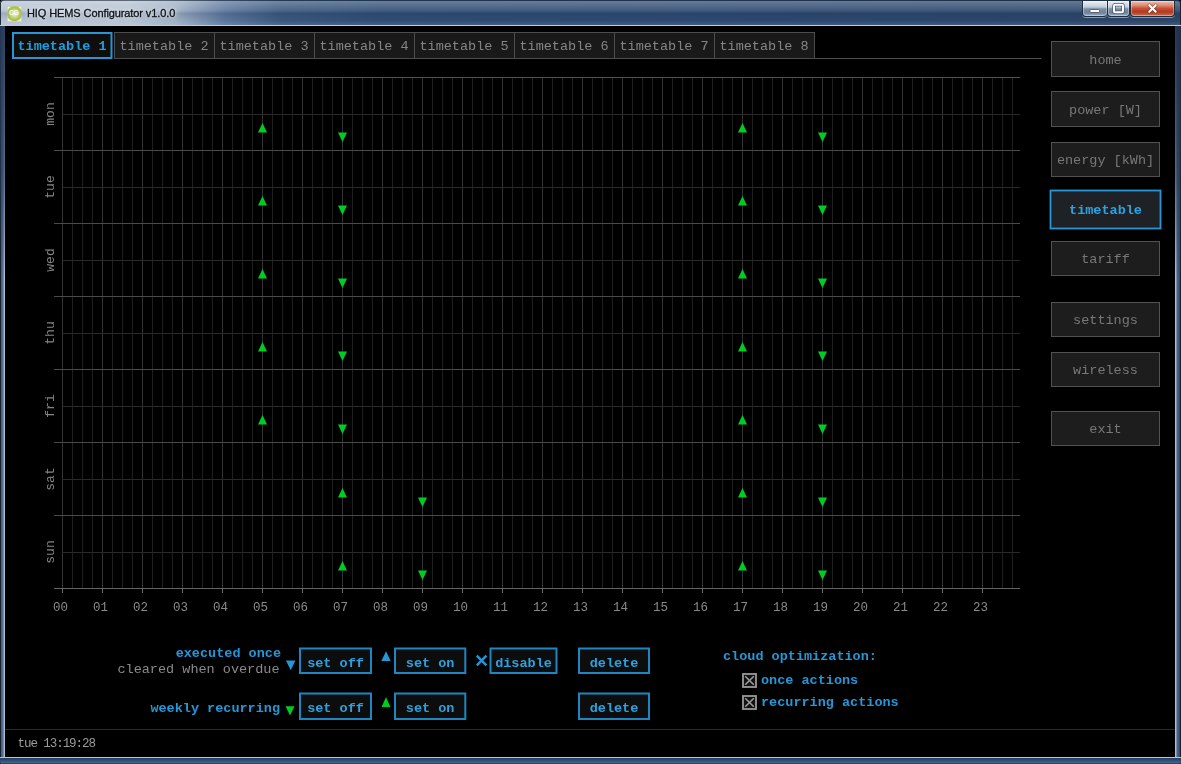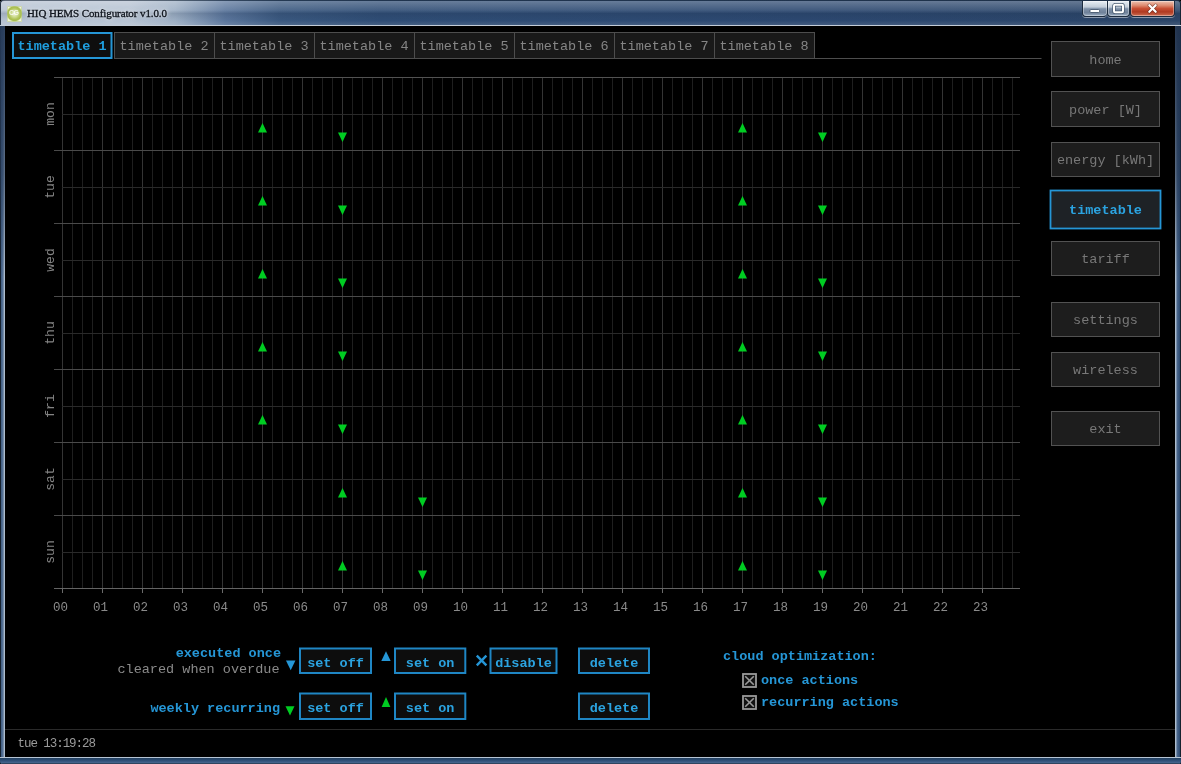--- a/index.html
+++ b/index.html
@@ -18,21 +18,21 @@
       background:linear-gradient(to right,#b6c2d2 0px,#b6c2d2 130px,#9dafc4 175px,#5b769c 225px,#3a587f 280px,#2f4d75 380px,#2c4870 800px,#2b4568 100%);
       box-shadow: inset 0 1px 0 rgba(20,32,47,.55), inset 0 -1px 0 #c2cbd6, inset 1px 0 0 rgba(20,32,47,.9), inset -1px 0 0 rgba(20,32,47,.9);
   }
   #titlebar .glass { position:absolute; inset:1px 1px 1px 1px; border-radius:3px 3px 0 0;
       background:linear-gradient(180deg, rgba(255,255,255,.28) 0%, rgba(255,255,255,.10) 38%, rgba(25,40,65,.14) 52%, rgba(0,0,0,0) 82%, rgba(255,255,255,.10) 100%); }
   #icon { position:absolute; left:7px; top:5.5px; width:15px; height:16px; border-radius:1px;
       background: radial-gradient(circle at 50% 48%, #f2f6e4 0%, #cfdd96 28%, #aec255 52%, #a8bd50 62%, #dde8b4 70%, #f0f4e0 76%, #edf2dc 100%);
       box-shadow: inset 0 0 0 1px rgba(170,190,120,.5); }
   #icon span { position:absolute; left:2px; top:3px; font-size:7px; font-weight:bold; color:rgba(255,255,255,.85); letter-spacing:-0.5px; }
   #wtitle { position:absolute; left:27px; top:0; height:25px; line-height:26px; font-size:11px; letter-spacing:-0.1px; color:#0e141d; -webkit-text-stroke:0.35px #0e141d;
-      text-shadow: 0 0 5px rgba(255,255,255,.95), 0 0 2px rgba(255,255,255,.85), 0 0 9px rgba(235,242,250,.8); font-family: Liberation Serif, serif; }
+      text-shadow: 0 0 5px rgba(255,255,255,.95), 0 0 2px rgba(255,255,255,.85), 0 0 9px rgba(235,242,250,.8); }
   .wbtn { position:absolute; top:1px; height:16px; box-sizing:border-box;
       border:1px solid #1d2c3f; border-top:none;
       box-shadow: 0 1px 0 rgba(255,255,255,.45), inset 0 0 0 1px rgba(255,255,255,.35); }
   #btnMin { left:1082px; width:25px; border-radius:0 0 4px 4px; border-right-width:0;
       background:linear-gradient(180deg,#e9eff5 0%,#c2cdd9 40%,#7e90a8 52%,#70829a 78%,#9dafc3 100%); }
   #btnMax { left:1107px; width:23px; border-radius:0 0 4px 4px;
       background:linear-gradient(180deg,#e9eff5 0%,#c2cdd9 40%,#7e90a8 52%,#70829a 78%,#9dafc3 100%); }
   #btnClose { left:1130px; width:45px; border-radius:0 0 4px 4px;
       background:linear-gradient(180deg,#eec3b2 0%,#dd8a70 30%,#c84f34 50%,#b03a22 72%,#c25a40 90%,#d0755c 100%); }
   #client { position:absolute; left:5px; top:26px; width:1170px; height:731px; background:#000; }

